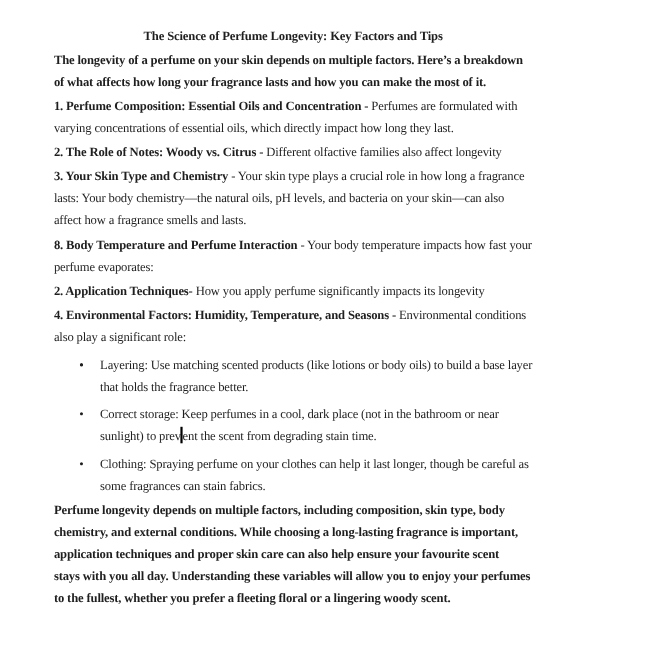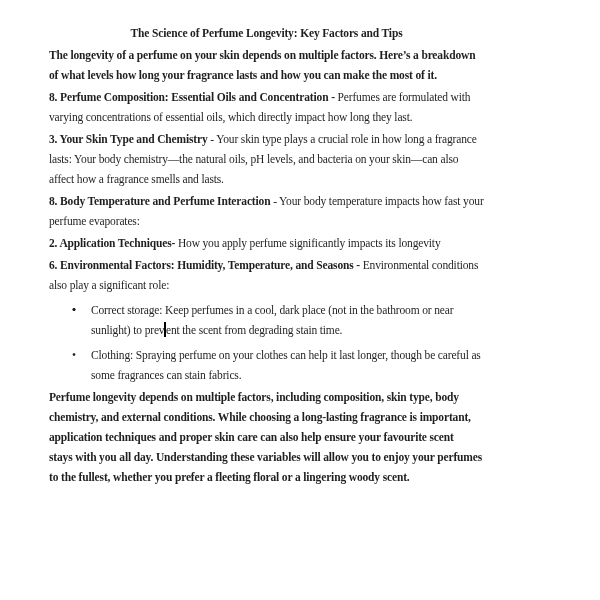--- a/index.html
+++ b/index.html
@@ -65,34 +65,36 @@
     background: #000000;
     vertical-align: -3px;
   }
 </style>
 </head>
 <body>
 
 <div class="page">
     <p class="para title">The Science of Perfume Longevity: Key Factors and Tips</p>
     <p class="para bold">The longevity of a perfume on your skin depends on multiple factors. Here’s a breakdown
-of what levels how long your fragrance lasts and how you can make the most of it.</p>
-    <p class="para"><strong class="lead">8. Perfume Composition: Essential Oils and Concentration - </strong><span>Perfumes are formulated with
+of what affects how long your fragrance lasts and how you can make the most of it.</p>
+    <p class="para"><strong class="lead">1. Perfume Composition: Essential Oils and Concentration - </strong><span>Perfumes are formulated with
 varying concentrations of essential oils, which directly impact how long they last.</span></p>
+    <p class="para"><strong class="lead">2. The Role of Notes: Woody vs. Citrus - </strong><span>Different olfactive families also affect longevity</span></p>
     <p class="para"><strong class="lead">3. Your Skin Type and Chemistry</strong><span> - Your skin type plays a crucial role in how long a fragrance
 lasts: Your body chemistry—the natural oils, pH levels, and bacteria on your skin—can also
 affect how a fragrance smells and lasts.</span></p>
     <p class="para"><strong class="lead">8. Body Temperature and Perfume Interaction</strong><span> - Your body temperature impacts how fast your
 perfume evaporates:</span></p>
     <p class="para"><strong class="lead">2. Application Techniques-</strong><span> How you apply perfume significantly impacts its longevity</span></p>
-    <p class="para"><strong class="lead">6. Environmental Factors: Humidity, Temperature, and Seasons - </strong><span>Environmental conditions
+    <p class="para"><strong class="lead">4. Environmental Factors: Humidity, Temperature, and Seasons - </strong><span>Environmental conditions
 also play a significant role:</span></p>
     <ul class="tips-list">
       <li class="bullet-item"><span class="bullet">•</span></li>
-      <li class="bullet-item"><span class="bullet">•</span></li>
+      <li class="bullet-item"><span class="bullet">•</span><span>Layering: Use matching scented products (like lotions or body oils) to build a base layer
+that holds the fragrance better.</span></li>
       <li class="bullet-item"><span class="bullet">•</span><span>Correct storage: Keep perfumes in a cool, dark place (not in the bathroom or near
 sunlight) to prev</span><span class="caret"></span><span>ent the scent from degrading stain time.</span></li>
       <li class="bullet-item"><span class="bullet">•</span><span>Clothing: Spraying perfume on your clothes can help it last longer, though be careful as
 some fragrances can stain fabrics.</span></li>
     </ul>
     <p class="para bold">Perfume longevity depends on multiple factors, including composition, skin type, body
 chemistry, and external conditions. While choosing a long-lasting fragrance is important,
 application techniques and proper skin care can also help ensure your favourite scent
 stays with you all day. Understanding these variables will allow you to enjoy your perfumes
 to the fullest, whether you prefer a fleeting floral or a lingering woody scent.</p>

